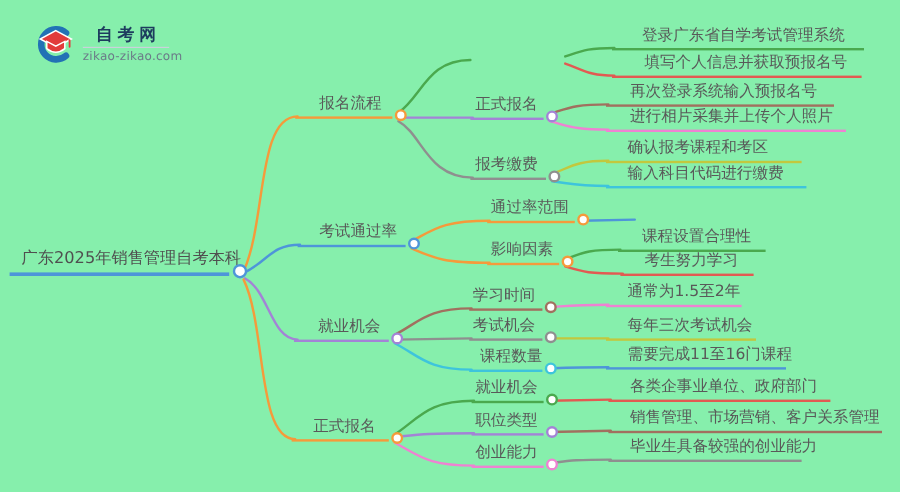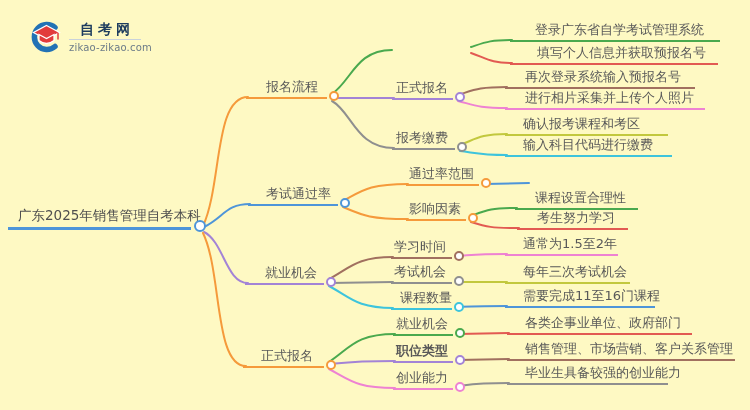--- a/index.html
+++ b/index.html
@@ -2,21 +2,21 @@
 <html style="--c-orange: #F59A3B; --c-blue: #4E95D9; --c-purple: #A383D6; --c-green: #4AA94E; --c-red: #E25A52; --c-brown: #A1705F; --c-pink: #EE82D2; --c-olive: #C2C83E; --c-cyan: #3EC4DC; --c-gray: #8F8F8F; --c-text: #595959; --c-logo_navy: #1D3C5E; --c-logo_blue: #2272B5; --c-logo_red: #E23B3B;"><head>
 <meta charset="utf-8">
 <style>
   :root{
     --c-orange:#F59A3B; --c-blue:#4E95D9; --c-purple:#A383D6; --c-green:#4AA94E;
     --c-red:#E25A52; --c-brown:#A1705F; --c-pink:#EE82D2; --c-olive:#C2C83E;
     --c-cyan:#3EC4DC; --c-gray:#8F8F8F; --c-text:#595959;
     --c-logo_navy:#1D3C5E; --c-logo_blue:#2272B5; --c-logo_red:#E23B3B;
   }
   html,body{margin:0;padding:0;background:#fff;}
-  .canvas{position:relative;width:750px;height:410px;background:#fef9c3;overflow:hidden;
+  .canvas{position:relative;width:750px;height:410px;background:#86efac;overflow:hidden;
           font-family:"DejaVu Sans",sans-serif;}
   svg.wires{position:absolute;left:0;top:0;z-index:1;}
   svg.wires path{fill:none;stroke-width:2;stroke-linecap:round;}
 
   .node{position:absolute;z-index:2;border-bottom:2px solid;box-sizing:border-box;
         white-space:nowrap;}
   .node .nl{display:block;padding-bottom:2px;font-size:13px;line-height:17px;color:var(--c-text);}
   .node.root{border-bottom-width:3px;}
   .node.root .nl{font-size:13.5px;line-height:18px;padding-bottom:3px;color:#4f4f4f;}
   .dot{position:absolute;right:-12px;bottom:-4px;width:6px;height:6px;background:#fff;
@@ -150,21 +150,21 @@
   <div class="node c-cyan" style="left:391px;top:289px;width:61px;text-align:right;">
     <span class="nl" style="padding-left:3px;">课程数量</span>
     <i class="dot"></i>
   </div>
 
   <div class="node c-green" style="left:393px;top:315px;width:60px;">
     <span class="nl" style="padding-left:3px;">就业机会</span>
     <i class="dot"></i>
   </div>
   <div class="node c-purple" style="left:393px;top:342px;width:60px;">
-    <span class="nl" style="padding-left:3px;font-weight:bold;">职位类型</span>
+    <span class="nl" style="padding-left:3px;">职位类型</span>
     <i class="dot"></i>
   </div>
   <div class="node c-pink" style="left:393px;top:369px;width:60px;">
     <span class="nl" style="padding-left:3px;">创业能力</span>
     <i class="dot"></i>
   </div>
 
   <div class="node c-red" style="left:510px;top:44px;width:208px;">
     <span class="nl" style="padding-left:27px;">填写个人信息并获取预报名号</span>
   </div>

